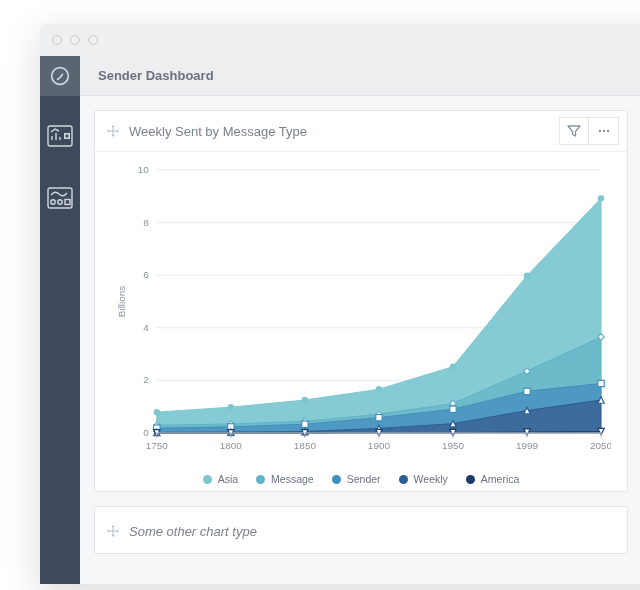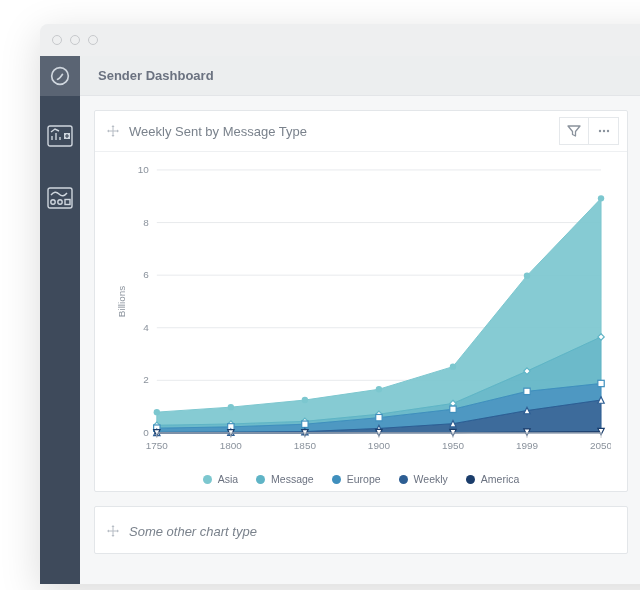--- a/index.html
+++ b/index.html
@@ -189,21 +189,21 @@
                   <div class="legend-item">
                     <span class="swatch" style="background: rgb(124, 199, 207);"></span>
                     <span>Asia</span>
                   </div>
                   <div class="legend-item">
                     <span class="swatch" style="background: rgb(95, 180, 198);"></span>
                     <span>Message</span>
                   </div>
                   <div class="legend-item">
                     <span class="swatch" style="background: rgb(63, 143, 189);"></span>
-                    <span>Europe</span>
+                    <span>Sender</span>
                   </div>
                   <div class="legend-item">
                     <span class="swatch" style="background: rgb(45, 94, 147);"></span>
                     <span>Weekly</span>
                   </div>
                   <div class="legend-item">
                     <span class="swatch" style="background: rgb(27, 61, 107);"></span>
                     <span>America</span>
                   </div>
                 </div>

